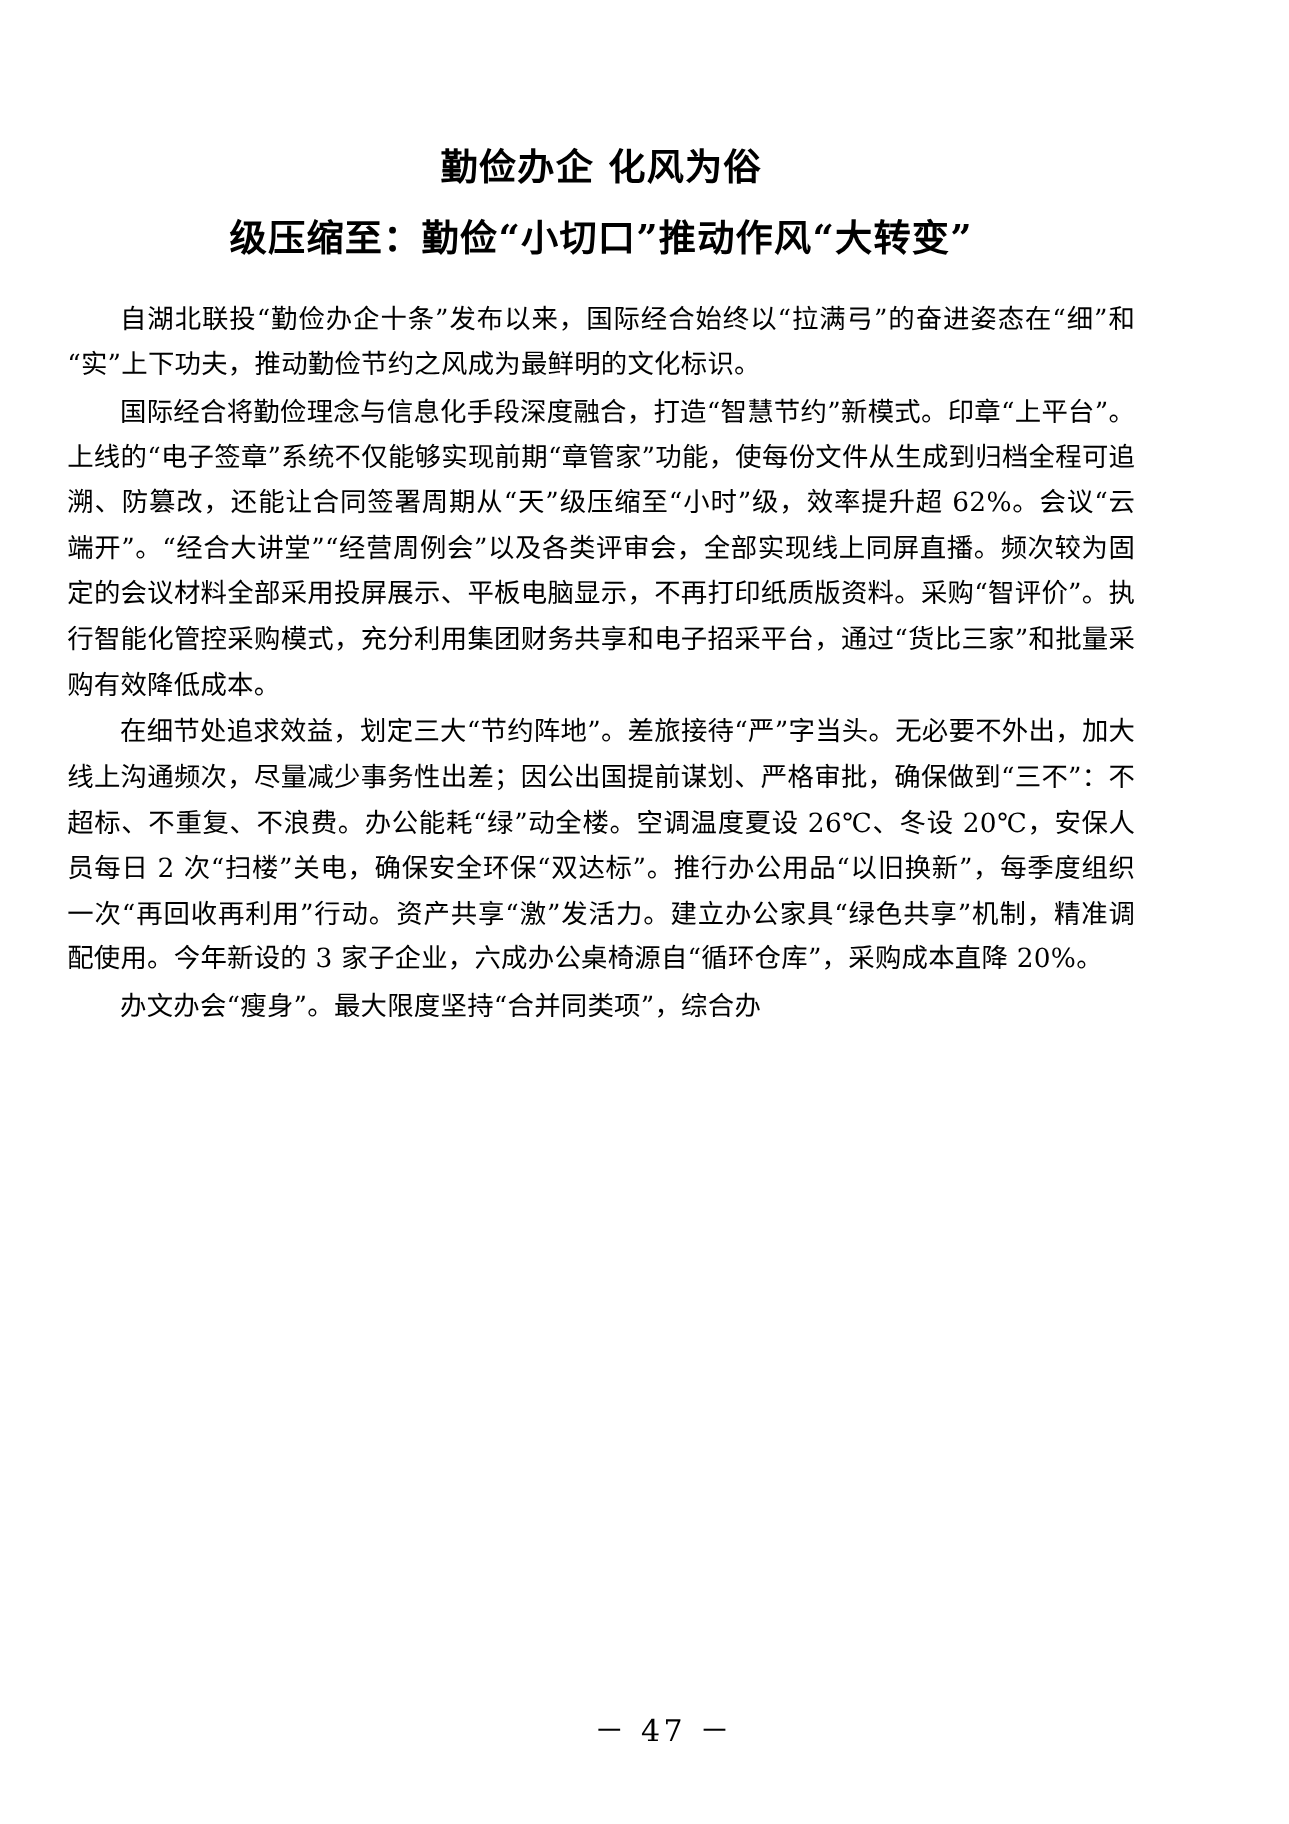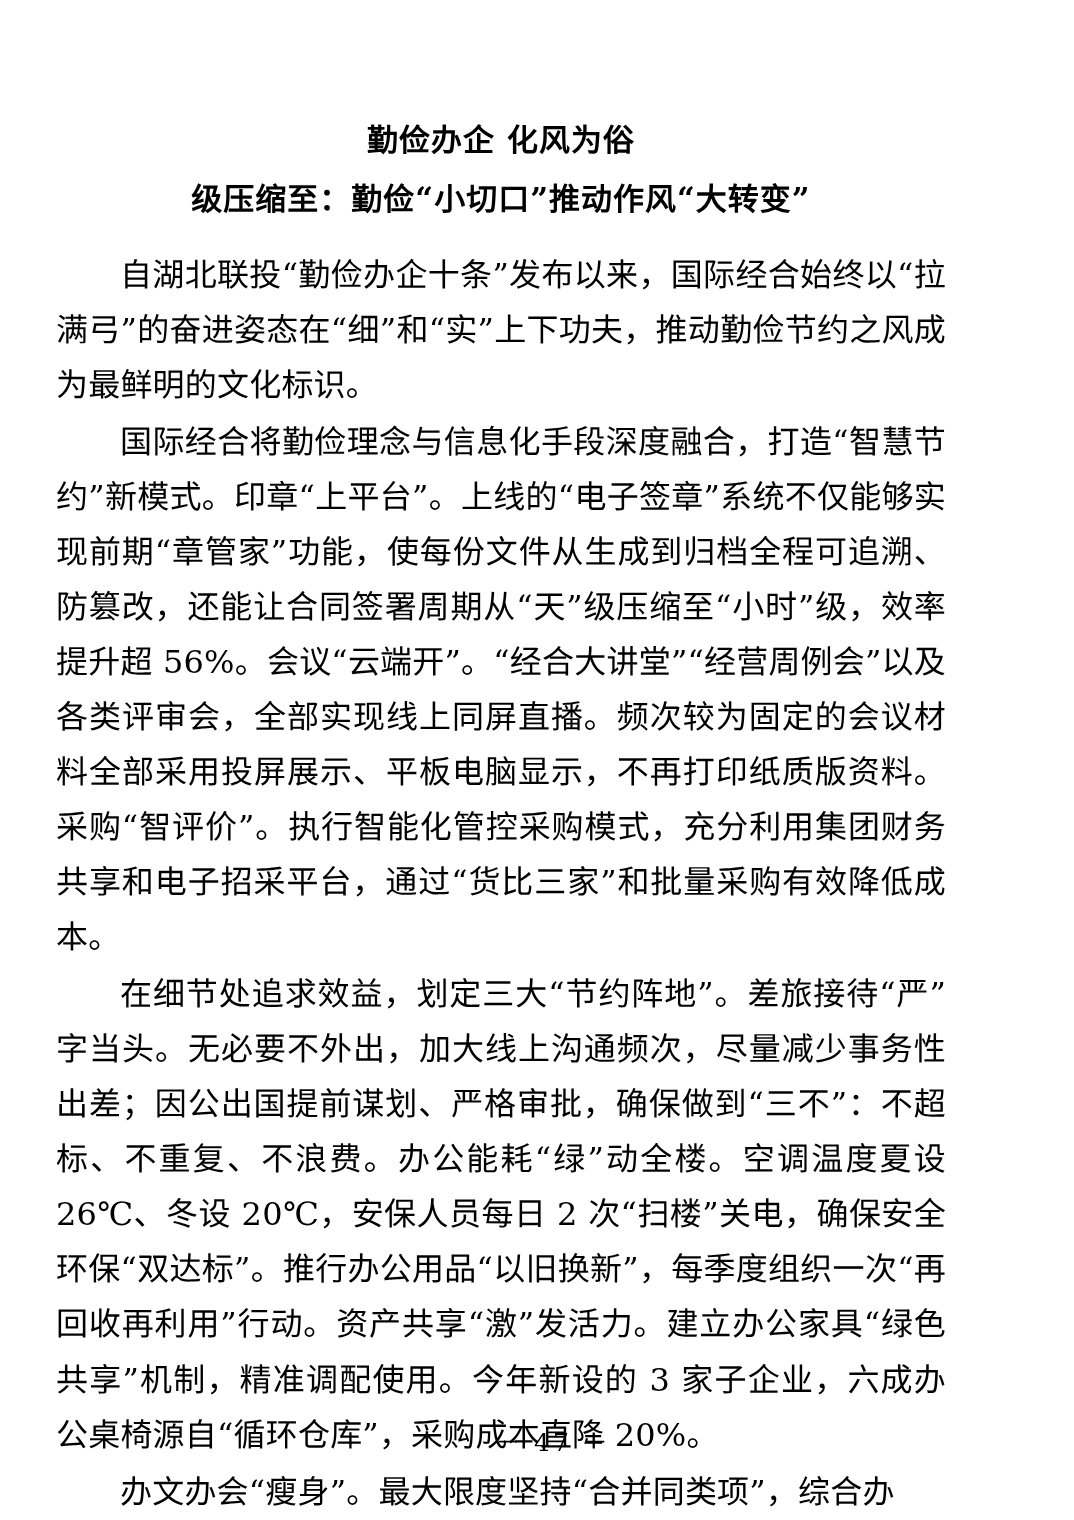--- a/index.html
+++ b/index.html
@@ -34,21 +34,21 @@
   }
   .doc-title.line1 {
     margin-bottom: 14px;
     font-size: 31px;
   }
   .doc-title.line2 {
     font-size: 31px;
     margin-bottom: 26px;
   }
   .body-text {
-    font-size: 32px;
+    font-size: 22px;
     line-height: 1.72;
     text-align: justify;
     text-justify: inter-ideograph;
     text-indent: 2em;
     margin: 0 0 2px 0;
     letter-spacing: 0.2px;
   }
   .footer {
     position: absolute;
     left: 0;
@@ -62,19 +62,19 @@
 </style>
 </head>
 <body>
 
 <div class="page">
 
   <h1 class="doc-title line1">勤俭办企  化风为俗</h1>
   <h2 class="doc-title line2">级压缩至：勤俭“小切口”推动作风“大转变”</h2>
 
   <p class="body-text">自湖北联投“勤俭办企十条”发布以来，国际经合始终以“拉满弓”的奋进姿态在“细”和“实”上下功夫，推动勤俭节约之风成为最鲜明的文化标识。</p>
-  <p class="body-text">国际经合将勤俭理念与信息化手段深度融合，打造“智慧节约”新模式。印章“上平台”。上线的“电子签章”系统不仅能够实现前期“章管家”功能，使每份文件从生成到归档全程可追溯、防篡改，还能让合同签署周期从“天”级压缩至“小时”级，效率提升超 56%。会议“云端开”。“经合大讲堂”“经营周例会”以及各类评审会，全部实现线上同屏直播。频次较为固定的会议材料全部采用投屏展示、平板电脑显示，不再打印纸质版资料。采购“智评价”。执行智能化管控采购模式，充分利用集团财务共享和电子招采平台，通过“货比三家”和批量采购有效降低成本。</p>
+  <p class="body-text">国际经合将勤俭理念与信息化手段深度融合，打造“智慧节约”新模式。印章“上平台”。上线的“电子签章”系统不仅能够实现前期“章管家”功能，使每份文件从生成到归档全程可追溯、防篡改，还能让合同签署周期从“天”级压缩至“小时”级，效率提升超 62%。会议“云端开”。“经合大讲堂”“经营周例会”以及各类评审会，全部实现线上同屏直播。频次较为固定的会议材料全部采用投屏展示、平板电脑显示，不再打印纸质版资料。采购“智评价”。执行智能化管控采购模式，充分利用集团财务共享和电子招采平台，通过“货比三家”和批量采购有效降低成本。</p>
   <p class="body-text">在细节处追求效益，划定三大“节约阵地”。差旅接待“严”字当头。无必要不外出，加大线上沟通频次，尽量减少事务性出差；因公出国提前谋划、严格审批，确保做到“三不”：不超标、不重复、不浪费。办公能耗“绿”动全楼。空调温度夏设 26℃、冬设 20℃，安保人员每日 2 次“扫楼”关电，确保安全环保“双达标”。推行办公用品“以旧换新”，每季度组织一次“再回收再利用”行动。资产共享“激”发活力。建立办公家具“绿色共享”机制，精准调配使用。今年新设的 3 家子企业，六成办公桌椅源自“循环仓库”，采购成本直降 20%。</p>
   <p class="body-text">办文办会“瘦身”。最大限度坚持“合并同类项”，综合办</p>
 
 </div>
 
 <div class="footer">－ 47 －</div>
 
 </body></html>

